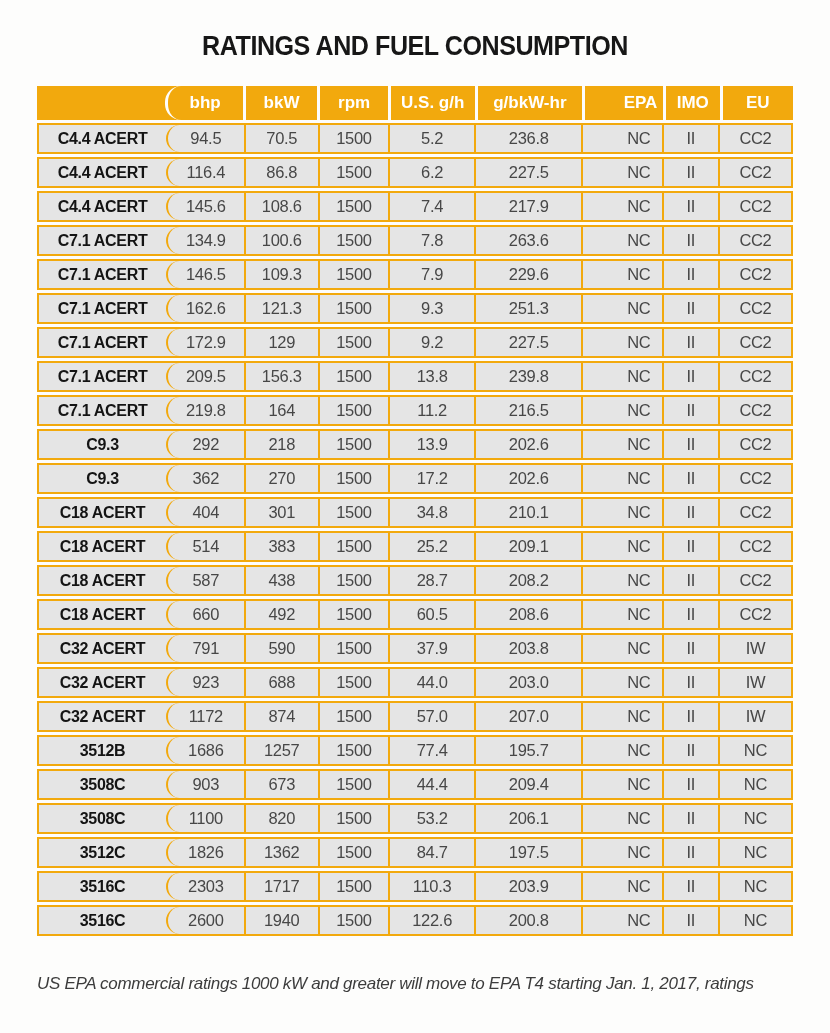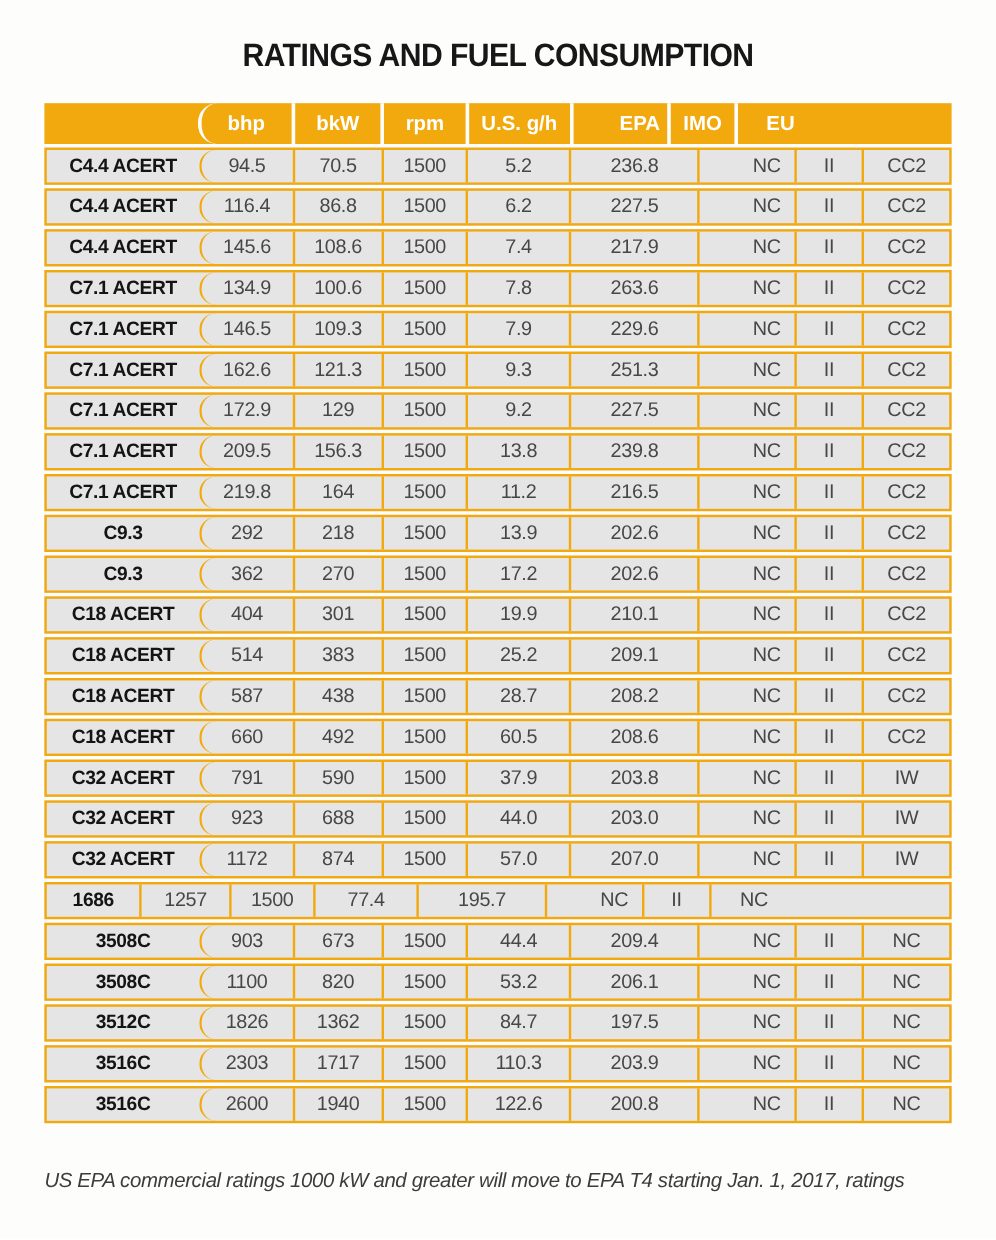--- a/index.html
+++ b/index.html
@@ -95,20 +95,21 @@
 
   <div class="title">RATINGS AND FUEL CONSUMPTION</div>
 
   <div class="table-wrap">
     <div class="thead">
         <div class="hcell c0"></div>
         <div class="hcell c1">bhp</div>
         <div class="hcell c2">bkW</div>
         <div class="hcell c3">rpm</div>
         <div class="hcell c4">U.S. g/h</div>
+        <div class="hcell c5">g/bkW-hr</div>
         <div class="hcell c6">EPA</div>
         <div class="hcell c7">IMO</div>
         <div class="hcell c8">EU</div>
       </div>
     <div>
         <div class="trow">
           <div class="tcell c0">C4.4 ACERT</div>
           <div class="tcell c1">94.5</div>
           <div class="tcell c2">70.5</div>
           <div class="tcell c3">1500</div>
@@ -226,21 +227,21 @@
           <div class="tcell c5">202.6</div>
           <div class="tcell c6">NC</div>
           <div class="tcell c7">II</div>
           <div class="tcell c8">CC2</div>
         </div>
         <div class="trow">
           <div class="tcell c0">C18 ACERT</div>
           <div class="tcell c1">404</div>
           <div class="tcell c2">301</div>
           <div class="tcell c3">1500</div>
-          <div class="tcell c4">19.9</div>
+          <div class="tcell c4">34.8</div>
           <div class="tcell c5">210.1</div>
           <div class="tcell c6">NC</div>
           <div class="tcell c7">II</div>
           <div class="tcell c8">CC2</div>
         </div>
         <div class="trow">
           <div class="tcell c0">C18 ACERT</div>
           <div class="tcell c1">514</div>
           <div class="tcell c2">383</div>
           <div class="tcell c3">1500</div>
@@ -299,20 +300,21 @@
           <div class="tcell c1">1172</div>
           <div class="tcell c2">874</div>
           <div class="tcell c3">1500</div>
           <div class="tcell c4">57.0</div>
           <div class="tcell c5">207.0</div>
           <div class="tcell c6">NC</div>
           <div class="tcell c7">II</div>
           <div class="tcell c8">IW</div>
         </div>
         <div class="trow">
+          <div class="tcell c0">3512B</div>
           <div class="tcell c1">1686</div>
           <div class="tcell c2">1257</div>
           <div class="tcell c3">1500</div>
           <div class="tcell c4">77.4</div>
           <div class="tcell c5">195.7</div>
           <div class="tcell c6">NC</div>
           <div class="tcell c7">II</div>
           <div class="tcell c8">NC</div>
         </div>
         <div class="trow">

